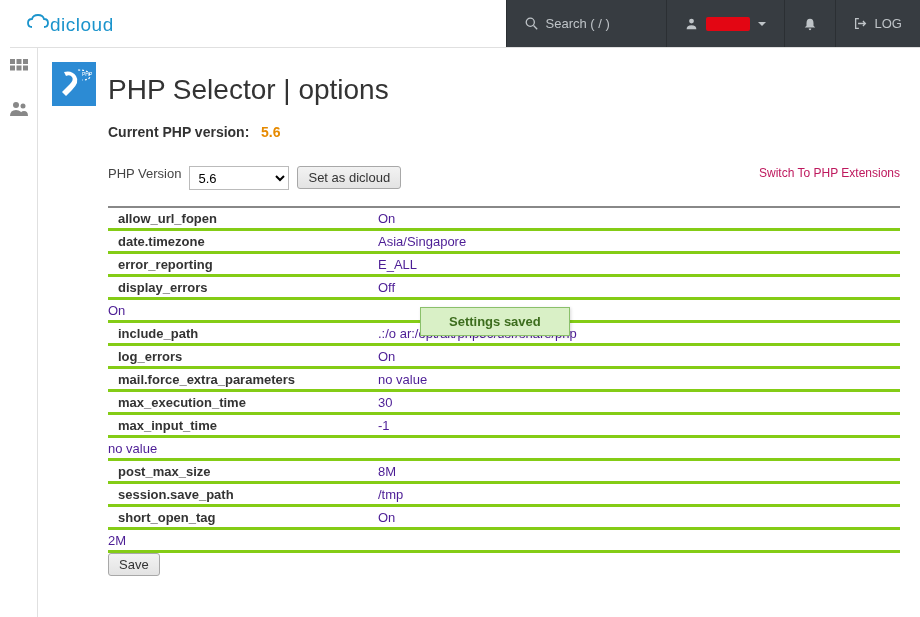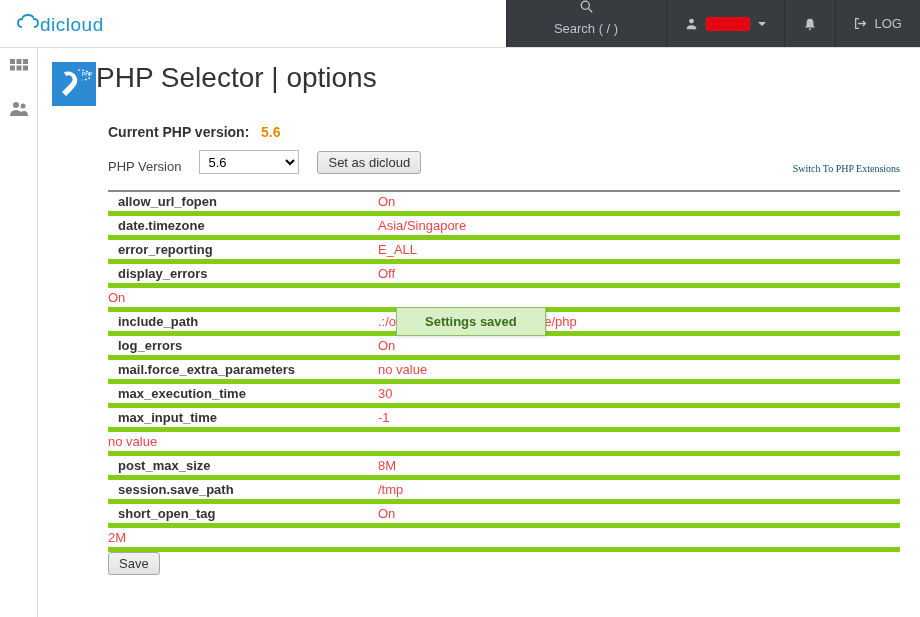--- a/index.html
+++ b/index.html
@@ -1,56 +1,56 @@
 <!DOCTYPE html>
 <html><head>
 <meta charset="utf-8">
 <style>
 * { margin: 0; padding: 0; box-sizing: border-box; }
 body { font-family: -apple-system, BlinkMacSystemFont, "Segoe UI", Helvetica, Arial, sans-serif; font-size: 13px; color: #333; background: #fff; width: 920px; height: 617px; overflow: hidden; }
 
 
-.topbar { height: 48px; background: #fff; border-bottom: 1px solid #e0e0e0; display: flex; align-items: center; padding-left: 12px; }
+.topbar { height: 48px; background: #fff; border-bottom: 1px solid #e0e0e0; display: flex; align-items: center; padding-left: 12px; margin-left: 10px; }
 .logo { color: #1b94cc; font-size: 22px; font-weight: 400; letter-spacing: 0.5px; display: flex; align-items: center; }
 .logo svg { margin-right: 2px; }
 .topbar-right { margin-left: auto; display: flex; height: 100%; }
 .top-btn { background: #373c41; color: #bfc4c8; border-left: 1px solid #2b2f33; padding: 0 18px; display: flex; align-items: center; height: 100%; font-size: 13px; cursor: pointer; gap: 8px; }
-.top-btn.search { min-width: 160px; flex-direction: column; }
+.top-btn.search { min-width: 160px; }
 .redacted { background: #e30613; width: 44px; height: 14px; border-radius: 2px; display: inline-block; }
 .caret { width: 0; height: 0; border-left: 4px solid transparent; border-right: 4px solid transparent; border-top: 4px solid #bfc4c8; }
 
 
 .sidebar { position: absolute; left: 0; top: 48px; bottom: 0; width: 38px; background: #fff; border-right: 1px solid #e0e0e0; display: flex; flex-direction: column; align-items: center; padding-top: 10px; gap: 18px; }
 .sidebar-icon { color: #888; cursor: pointer; }
 
 
 .main { position: absolute; left: 38px; top: 48px; right: 0; bottom: 0; padding: 14px 20px 0 14px; overflow: auto; }
-.page-header { display: flex; align-items: flex-start; margin-bottom: 18px; }
+.page-header { display: flex; align-items: flex-end; gap: 12px; margin-bottom: 18px; }
 .page-icon { width: 44px; height: 44px; background: #2c8bd4; display: flex; align-items: center; justify-content: center; }
 .page-title { font-size: 28px; font-weight: 300; color: #333; }
 
 .content { padding-left: 56px; }
-.cur-ver-row { margin-bottom: 10px; font-size: 14px; }
+.cur-ver-row { margin-bottom: 26px; font-size: 14px; }
 .cur-ver-row .label { font-weight: 600; color: #333; }
 .cur-ver-row .ver { color: #e68a00; font-weight: 700; }
 
-.ver-select-row { display: flex; align-items: flex-end; gap: 18px; margin-bottom: 16px; }
+.ver-select-row { display: flex; align-items: flex-start; gap: 8px; margin-bottom: 16px; }
 .ver-select-row .lbl { font-size: 13px; color: #444; }
 select.ver { width: 100px; height: 24px; font-size: 13px; border: 1px solid #bbb; background: #fff; padding: 0 4px; }
 .btn-gray { background: linear-gradient(#f2f2f2, #e3e3e3); border: 1px solid #a8a8a8; border-radius: 3px; padding: 3px 10px; font-size: 13px; color: #333; cursor: pointer; }
-.switch-link { margin-left: auto; color: #0c4a6e; font-size: 10px; cursor: pointer; font-family: Liberation Serif, serif; }
+.switch-link { margin-left: auto; color: #be185d; font-size: 12px; cursor: pointer; }
 
 .opts-table { width: 100%; border-top: 2px solid #888; margin-top: 6px; }
-.opt-row { display: flex; border-bottom: 5px solid #84cc16; min-height: 23px; align-items: center; }
+.opt-row { display: flex; border-bottom: 3px solid #84cc16; min-height: 23px; align-items: center; }
 .opt-name { width: 270px; padding: 2px 0 2px 10px; font-weight: 700; color: #333; font-size: 13px; }
-.opt-val { flex: 1; padding: 2px 0; color: #ef4444; font-size: 13px; }
+.opt-val { flex: 1; padding: 2px 0; color: #4c1d95; font-size: 13px; }
 .save-row { }
 
 
-.toast { position: absolute; left: 396px; top: 307px; background: #d9f0c6; border: 1px solid #8ac06a; color: #3d6d1e; padding: 6px 28px; font-size: 13px; font-weight: 600; box-shadow: 1px 1px 3px rgba(0,0,0,0.15); }
+.toast { position: absolute; left: 420px; top: 307px; background: #d9f0c6; border: 1px solid #8ac06a; color: #3d6d1e; padding: 6px 28px; font-size: 13px; font-weight: 600; box-shadow: 1px 1px 3px rgba(0,0,0,0.15); }
 </style>
 </head>
 <body>
 
 <div class="topbar">
   <div class="logo">
     <svg width="90" height="30" viewBox="0 0 90 30">
       <path d="M 10 18 Q 6 18 6 14 Q 6 10 10 10 Q 11 6 16 6 Q 21 6 22 10 Q 26 10 26 14 Q 26 18 22 18" fill="none" stroke="#1b94cc" stroke-width="1.8"></path>
       <text x="28" y="22" font-size="19" fill="#1b94cc" font-family="Arial" font-weight="400">dicloud</text>
     </svg>

